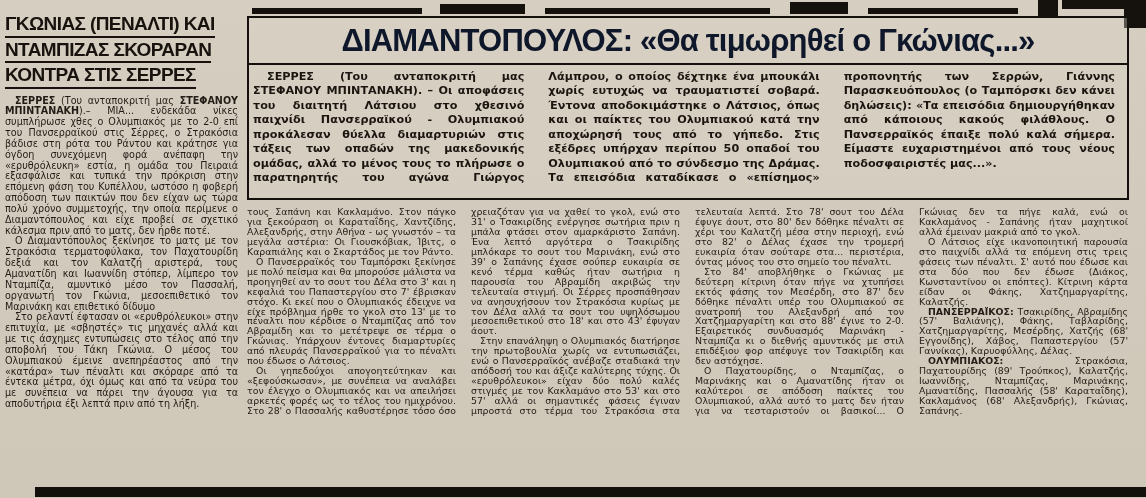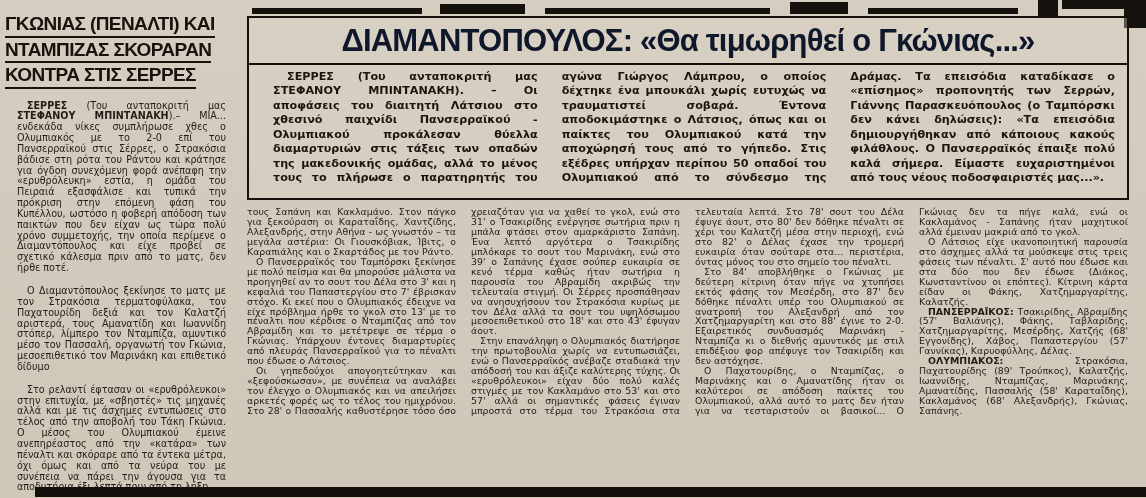--- a/index.html
+++ b/index.html
@@ -17,32 +17,32 @@
 
   
   #left-art{position:absolute;left:5px;top:12px;width:233px;}
   #left-headline{width:100%;
     font-family:"Liberation Sans","DejaVu Sans",sans-serif;
     font-weight:bold;font-size:19px;line-height:23.5px;letter-spacing:-0.6px;
     color:#17120d;}
   #left-headline .hl-line{display:inline-block;border-bottom:2.5px solid #17120d;padding-bottom:0px;white-space:nowrap;}
   #left-body{margin-top:7px;font-size:9.6px;line-height:10.85px;text-align:justify;
     color:#221c16;}
-  #left-body p{margin:12px;text-indent:10px;}
+  #left-body p{margin:0;text-indent:10px;}
   .b{font-weight:bold;}
 
   
   #main-box{position:absolute;left:247px;top:16px;width:878px;height:180px;
     border:2.5px solid #14100c;background:rgba(218,211,200,0.35);overflow:hidden;}
   #main-headline{height:45px;border-bottom:2px solid #14100c;
     display:flex;align-items:center;justify-content:center;
     font-family:"Liberation Sans","DejaVu Sans",sans-serif;
     font-weight:bold;font-size:31px;letter-spacing:-0.8px;color:#0f172a;
     transform-origin:center;white-space:nowrap;}
-  #intro{padding:5px 12px 0 24px;height:124px;overflow:hidden;
+  #intro{padding:5px 12px 0 4px;height:124px;overflow:hidden;
     column-count:3;column-gap:24px;
     font-weight:bold;font-size:11.2px;line-height:14.45px;text-align:justify;
     color:#1b1510;}
   #intro p{margin:0;text-indent:12px;}
   #intro p.first{text-indent:14px;}
 
   
   #body-cols{position:absolute;left:247px;top:207px;width:881px;height:278px;
     column-count:4;column-gap:15px;overflow:hidden;
     font-size:9.4px;line-height:9.95px;text-align:justify;color:#231d17;}
@@ -87,18 +87,18 @@
   </div>
 </div>
 
 <div id="body-cols">
   <p class="noindent">τους Σαπάνη και Κακλαμάνο. Στον πάγκο για ξεκούραση οι Καραταΐδης, Χαντζίδης, Αλεξανδρής, στην Αθήνα - ως γνωστόν – τα μεγάλα αστέρια: Οι Γιουσκόβιακ, Ίβιτς, ο Καραπιάλης και ο Σκαρτάδος με τον Ράντο.</p>
   <p>Ο Πανσερραϊκός του Ταμπόρσκι ξεκίνησε με πολύ πείσμα και θα μπορούσε μάλιστα να προηγηθεί αν το σουτ του Δέλα στο 3' και η κεφαλιά του Παπαστεργίου στο 7' έβρισκαν στόχο. Κι εκεί που ο Ολυμπιακός έδειχνε να είχε πρόβλημα ήρθε το γκολ στο 13' με το πέναλτι που κέρδισε ο Νταμπίζας από τον Αβραμίδη και το μετέτρεψε σε τέρμα ο Γκώνιας. Υπάρχουν έντονες διαμαρτυρίες από πλευράς Πανσερραϊκού για το πέναλτι που έδωσε ο Λάτσιος.</p>
   <p>Οι γηπεδούχοι απογοητεύτηκαν και «ξεφούσκωσαν», με συνέπεια να αναλάβει τον έλεγχο ο Ολυμπιακός και να απειλήσει αρκετές φορές ως το τέλος του ημιχρόνου. Στο 28' ο Πασσαλής καθυστέρησε τόσο όσο χρειαζόταν για να χαθεί το γκολ, ενώ στο 31' ο Τσακιρίδης ενέργησε σωτήρια πριν η μπάλα φτάσει στον αμαρκάριστο Σαπάνη. Ένα λεπτό αργότερα ο Τσακιρίδης μπλόκαρε το σουτ του Μαρινάκη, ενώ στο 39' ο Σαπάνης έχασε σούπερ ευκαιρία σε κενό τέρμα καθώς ήταν σωτήρια η παρουσία του Αβραμίδη ακριβώς την τελευταία στιγμή. Οι Σέρρες προσπάθησαν να ανησυχήσουν τον Στρακόσια κυρίως με τον Δέλα αλλά τα σουτ του υψηλόσωμου μεσοεπιθετικού στο 18' και στο 43' έφυγαν άουτ.</p>
   <p>Στην επανάληψη ο Ολυμπιακός διατήρησε την πρωτοβουλία χωρίς να εντυπωσιάζει, ενώ ο Πανσερραϊκός ανέβαζε σταδιακά την απόδοσή του και άξιζε καλύτερης τύχης. Οι «ερυθρόλευκοι» είχαν δύο πολύ καλές στιγμές με τον Κακλαμάνο στο 53' και στο 57' αλλά οι σημαντικές φάσεις έγιναν μπροστά στο τέρμα του Στρακόσια στα τελευταία λεπτά. Στο 78' σουτ του Δέλα έφυγε άουτ, στο 80' δεν δόθηκε πέναλτι σε χέρι του Καλατζή μέσα στην περιοχή, ενώ στο 82' ο Δέλας έχασε την τρομερή ευκαιρία όταν σούταρε στα... περιστέρια, όντας μόνος του στο σημείο του πέναλτι.</p>
   <p>Στο 84' αποβλήθηκε ο Γκώνιας με δεύτερη κίτρινη όταν πήγε να χτυπήσει εκτός φάσης τον Μεσέρδη, στο 87' δεν δόθηκε πέναλτι υπέρ του Ολυμπιακού σε ανατροπή του Αλεξανδρή από τον Χατζημαργαρίτη και στο 88' έγινε το 2-0. Εξαιρετικός συνδυασμός Μαρινάκη - Νταμπίζα κι ο διεθνής αμυντικός με στιλ επιδέξιου φορ απέφυγε τον Τσακιρίδη και δεν αστόχησε.</p>
   <p>Ο Παχατουρίδης, ο Νταμπίζας, ο Μαρινάκης και ο Αμανατίδης ήταν οι καλύτεροι σε απόδοση παίκτες του Ολυμπιακού, αλλά αυτό το ματς δεν ήταν για να τεσταριστούν οι βασικοί... Ο Γκώνιας δεν τα πήγε καλά, ενώ οι Κακλαμάνος - Σαπάνης ήταν μαχητικοί αλλά έμειναν μακριά από το γκολ.</p>
-  <p>Ο Λάτσιος είχε ικανοποιητική παρουσία στο άσχημες αλλά τα μούσκεψε στις τρεις φάσεις των πέναλτι. Σ' αυτό που έδωσε και στα δύο που δεν έδωσε (Διάκος, Κωνσταντίνου οι επόπτες). Κίτρινη κάρτα είδαν οι Φάκης, Χατζημαργαρίτης, Καλατζής.</p>
+  <p>Ο Λάτσιος είχε ικανοποιητική παρουσία στο παιχνίδι αλλά τα επόμενη στις τρεις φάσεις των πέναλτι. Σ' αυτό που έδωσε και στα δύο που δεν έδωσε (Διάκος, Κωνσταντίνου οι επόπτες). Κίτρινη κάρτα είδαν οι Φάκης, Χατζημαργαρίτης, Καλατζής.</p>
   <p><span class="b">ΠΑΝΣΕΡΡΑΪΚΟΣ:</span><span> Τσακιρίδης, Αβραμίδης (57' Βαλιάνης), Φάκης, Ταβλαρίδης, Χατζημαργαρίτης, Μεσέρδης, Χατζής (68' Εγγονίδης), Χάβος, Παπαστεργίου (57' Γαννίκας), Καρυοφύλλης, Δέλας.</span></p>
   <p><span class="b">ΟΛΥΜΠΙΑΚΟΣ:</span><span> Στρακόσια, Παχατουρίδης (89' Τρούπκος), Καλατζής, Ιωαννίδης, Νταμπίζας, Μαρινάκης, Αμανατίδης, Πασσαλής (58' Καραταΐδης), Κακλαμάνος (68' Αλεξανδρής), Γκώνιας, Σαπάνης.</span></p>
 </div>
 
 <div id="bottom-bar"></div>
 
 </body></html>

